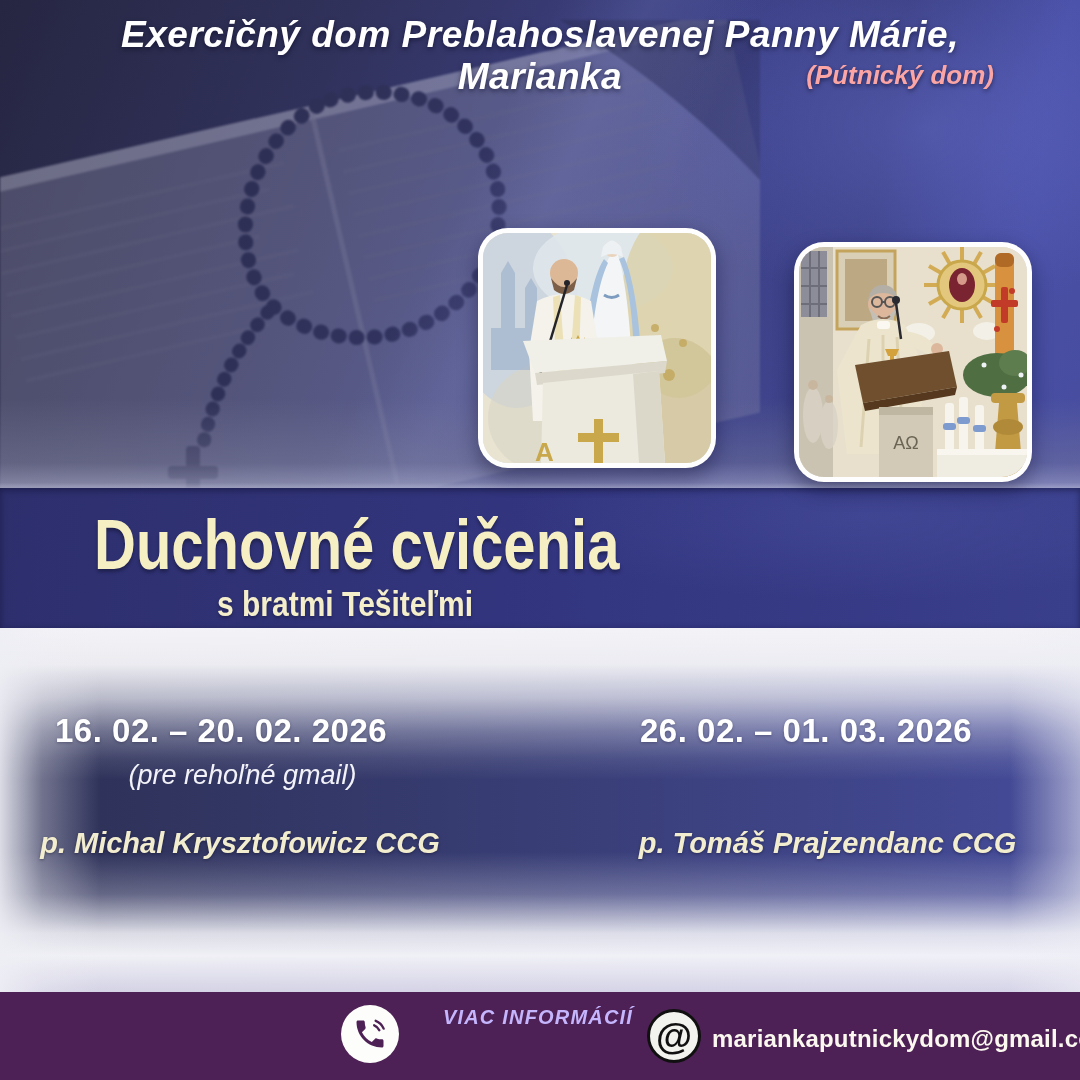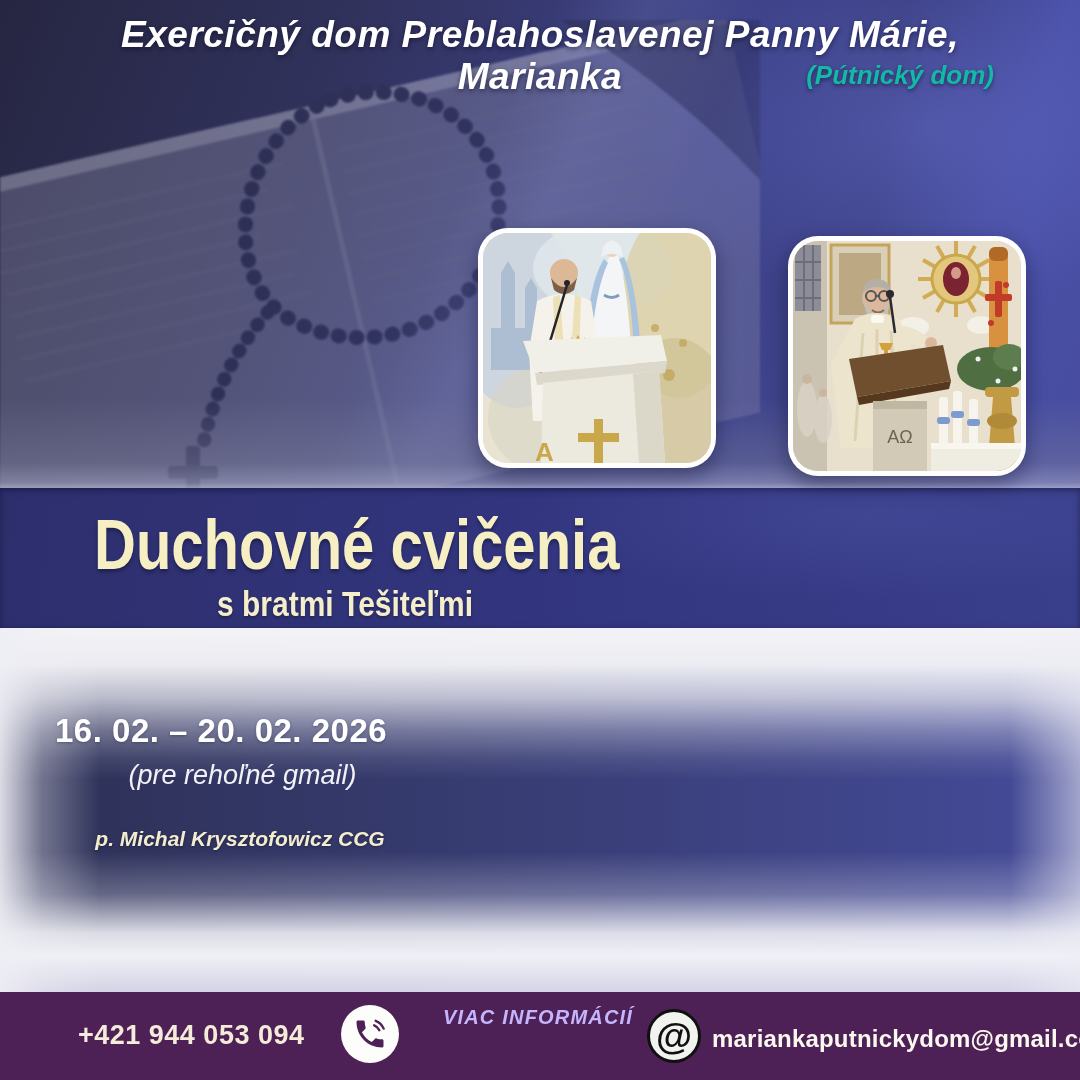--- a/index.html
+++ b/index.html
@@ -61,40 +61,40 @@
   }
   .footer-bar{left:0;top:992px;width:1080px;height:88px;background:#4e2156;}
 
   
   .hdr1{
     left:40px;right:40px;top:14px;text-align:center;color:#fff;
     font-style:italic;font-weight:700;font-size:37px;letter-spacing:.5px;
     text-shadow:0 2px 5px rgba(0,0,25,.5);
   }
   .hdr2{
-    right:86px;top:60px;color:#14b8a6;font-style:italic;font-weight:700;font-size:26px;
+    right:86px;top:60px;color:#fca5a5;font-style:italic;font-weight:700;font-size:26px;
     text-shadow:0 2px 4px rgba(0,0,25,.5);
   }
   .title-main{
     left:94px;top:506px;color:#f6efc3;font-weight:700;font-size:58px;line-height:1.1;
     transform:scale(1,1.22);transform-origin:left top;white-space:nowrap;
     text-shadow:0 2px 3px rgba(10,10,30,.4);
   }
   .title-sub{
     left:217px;top:585px;color:#f4eecb;font-weight:700;font-size:30px;
     transform:scale(1,1.15);transform-origin:left top;white-space:nowrap;
     text-shadow:0 2px 3px rgba(10,10,30,.35);
   }
   .date{color:#fff;font-weight:700;font-size:33px;letter-spacing:.5px;
     text-shadow:0 1px 3px rgba(20,20,50,.35);white-space:nowrap;}
   .date-1{left:55px;top:712px;width:375px;}
   .date-2{left:640px;top:712px;width:375px;}
   .note{left:55px;top:760px;width:375px;text-align:center;color:#f2f2f8;
     font-style:italic;font-size:27px;white-space:nowrap;}
-  .leader{color:#f3edcf;font-style:italic;font-weight:700;font-size:21px;text-align:center;
+  .leader{color:#f3edcf;font-style:italic;font-weight:700;font-size:29px;text-align:center;
     white-space:nowrap;text-shadow:0 1px 3px rgba(10,10,30,.4);}
   .leader-1{left:40px;top:827px;width:400px;}
   .leader-2{left:630px;top:827px;width:395px;}
 
   
   .photo{
     width:238px;height:240px;border:5px solid rgba(255,255,255,.96);border-radius:30px;
     overflow:hidden;box-shadow:0 8px 20px rgba(8,8,40,.4);background:#ddd;
   }
   .photo-1{left:478px;top:228px;}
@@ -221,21 +221,21 @@
         <path d="M150 141 L176 138 L182 230 L156 230 Z" fill="#dbd8ca"></path>
         <g fill="#c9a84c">
           <rect x="111" y="186" width="9" height="44"></rect>
           <rect x="95" y="200" width="41" height="9"></rect>
         </g>
         <text x="52" y="228" font-size="26" font-weight="bold" fill="#c9a84c">A</text>
       </g>
     </svg>
   </figure>
 
-  <figure class="abs photo photo-2" style="margin:8px">
+  <figure class="abs photo photo-2" style="margin:14px">
     <svg viewBox="0 0 228 230">
       <rect width="228" height="230" fill="#e8e0cd"></rect>
       <rect x="0" y="0" width="34" height="230" fill="#cbc3b2"></rect>
       <rect x="2" y="4" width="26" height="66" fill="#8d8d99"></rect>
       <path d="M11 4 V70 M20 4 V70 M2 21 H28 M2 39 H28 M2 57 H28" stroke="#6e6e7a" stroke-width="2"></path>
       <rect x="38" y="4" width="58" height="78" fill="#d9cfb6" stroke="#c4a45c" stroke-width="3"></rect>
       <rect x="46" y="12" width="42" height="62" fill="#a98f62" opacity=".6"></rect>
       <g>
         <g stroke="#d2ab54" stroke-width="4">
           <line x1="185" y1="38" x2="201" y2="38"></line>
@@ -331,23 +331,24 @@
         <text x="107" y="202" text-anchor="middle" font-size="18" fill="#6a6455">ΑΩ</text>
       </g>
     </svg>
   </figure>
 
   <h1 class="abs title-main" style="margin:0">Duchovné cvičenia</h1>
   <h2 class="abs title-sub" style="margin:0">s bratmi Tešiteľmi</h2>
 
   <div class="abs date date-1">16. 02. – 20. 02. 2026</div>
   <div class="abs note">(pre rehoľné gmail)</div>
+  <div class="abs date date-2">26. 02. – 01. 03. 2026</div>
   <div class="abs leader leader-1">p. Michal Krysztofowicz CCG</div>
-
-  <div class="abs phone-num">+421 944 053 094</div>
+  <div class="abs leader leader-2">p. Tomáš Prajzendanc CCG</div>
+
   <div class="abs phone-badge">
     <svg viewBox="0 0 24 24">
       <path fill="#4e2156" d="M6.62 10.79c1.44 2.82 3.76 5.13 6.58 6.58l2.2-2.2c.27-.27.67-.36 1.02-.24 1.12.37 2.33.57 3.58.57.55 0 1 .45 1 1V20c0 .55-.45 1-1 1-9.39 0-17-7.61-17-17 0-.55.45-1 1-1h3.5c.55 0 1 .45 1 1 0 1.25.2 2.46.57 3.58.11.35.03.74-.25 1.02l-2.2 2.19z"></path>
       <path d="M14.8 6.2a6 6 0 0 1 3.4 3.3" stroke="#4e2156" stroke-width="1.6" fill="none" stroke-linecap="round"></path>
       <path d="M15.8 3.2a9.5 9.5 0 0 1 5.3 5.2" stroke="#4e2156" stroke-width="1.6" fill="none" stroke-linecap="round"></path>
     </svg>
   </div>
   <div class="abs info-block">
     <div>VIAC INFORMÁCIÍ</div>
   </div>

